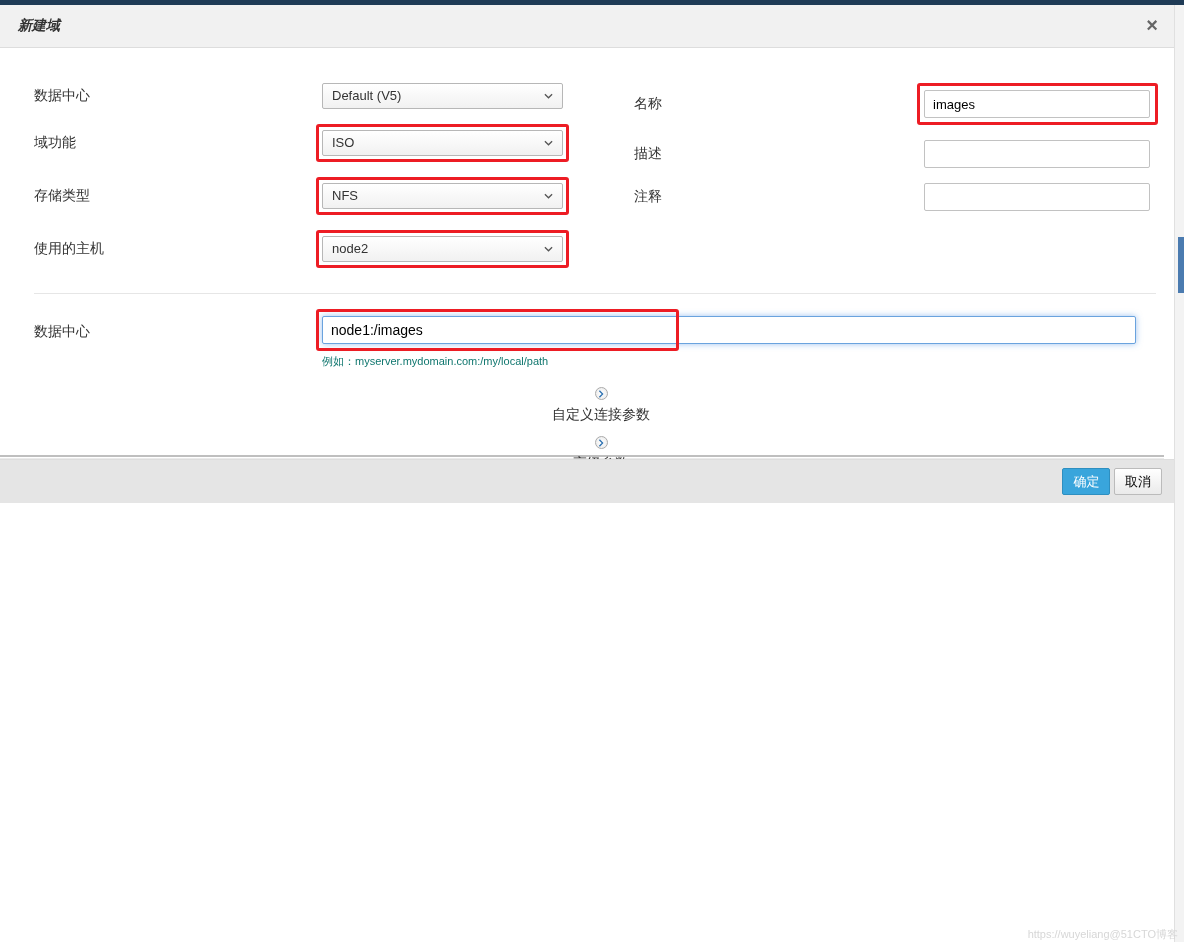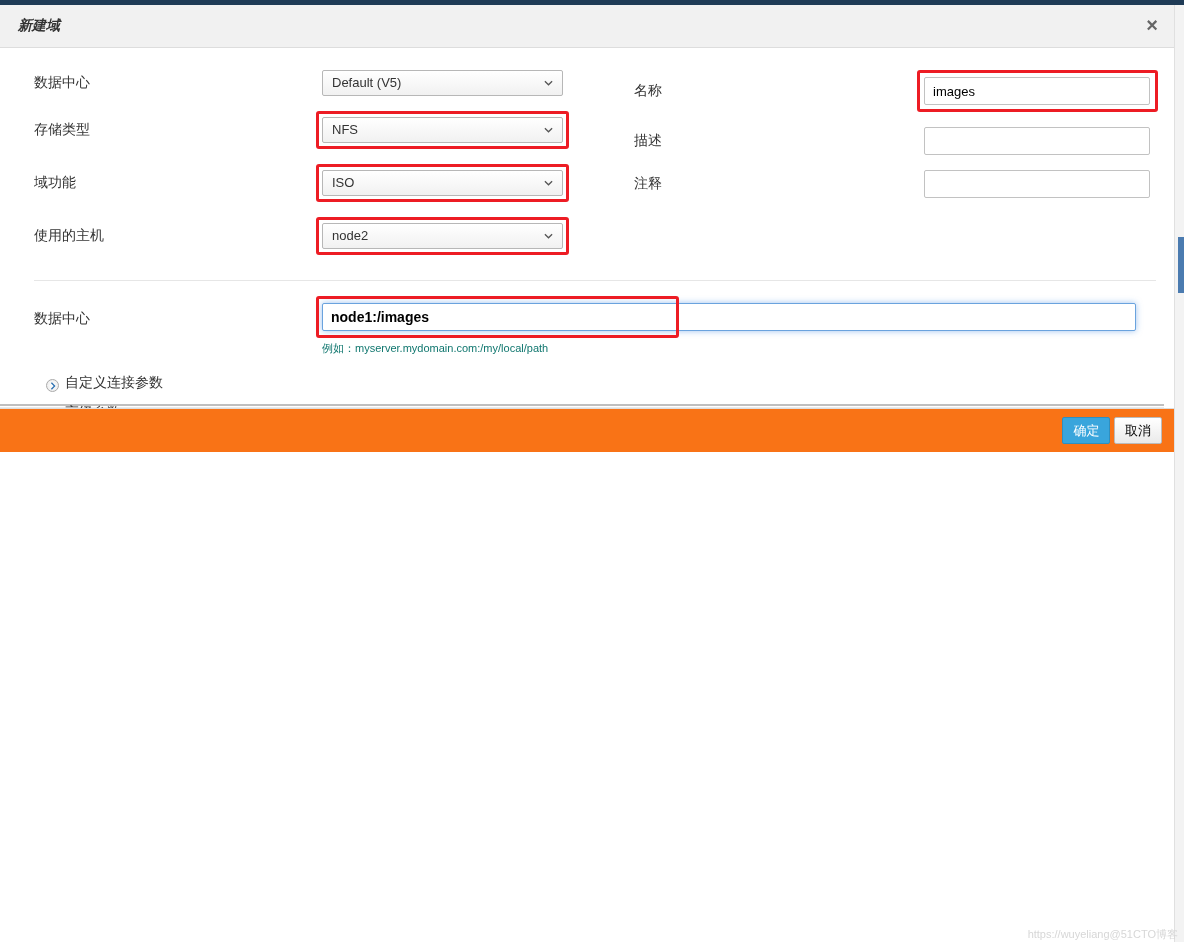--- a/index.html
+++ b/index.html
@@ -41,21 +41,21 @@
       position: absolute;
       right: 16px;
       top: 10px;
       font-size: 20px;
       color: #666;
       cursor: pointer;
       font-weight: bold;
       line-height: 1;
     }
     .dialog-body {
-      padding: 22px 18px 18px 34px;
+      padding: 35px 18px 18px 34px;
     }
     .form-grid {
       display: flex;
       gap: 40px;
     }
     .form-col {
       flex: 1;
     }
     .form-col-left { flex: 0 0 560px; }
     .form-col-right { flex: 0 0 530px; }
@@ -135,67 +135,67 @@
     }
     .input-wide {
       width: 814px;
       height: 28px;
       border: 1px solid #6aa3de;
       border-radius: 2px;
       padding: 4px 8px;
       font-size: 14px;
       background: #fff;
       box-shadow: 0 0 6px rgba(74,144,226,0.55);
-      font-weight: bold;
     }
     .export-red-box {
       position: absolute;
       left: -6px;
       top: -7px;
       width: 363px;
       height: 42px;
       border: 3px solid #ed1c24;
       border-radius: 3px;
       pointer-events: none;
     }
     .hint {
       padding-left: 288px;
       color: #0f766e;
       font-size: 11px;
       margin-top: 10px;
       margin-bottom: 18px;
     }
     .expand-item {
       display: flex;
-      align-items: flex-end;
+      align-items: center;
       gap: 6px;
       margin-bottom: 12px;
       padding-left: 12px;
       cursor: pointer;
       font-size: 14px;
       color: #333;
+      flex-direction: column;
     }
     .expand-icon {
       width: 13px;
       height: 13px;
       border: 1px solid #aaa;
       border-radius: 50%;
       background: radial-gradient(#fff, #e8e8e8);
       display: inline-flex;
       align-items: center;
       justify-content: center;
       flex: 0 0 13px;
     }
     .expand-icon svg { width: 8px; height: 8px; display: block; }
     .dialog-footer {
       position: absolute;
       left: 0;
       bottom: 0;
       width: 1174px;
-      background: #f97316;
+      background: #e5e5e5;
       border-top: 1px solid #ddd;
       padding: 8px 12px;
       text-align: right;
     }
     .btn {
       display: inline-block;
       height: 27px;
       padding: 0 10px;
       font-size: 13px;
       border: 1px solid #bbb;
@@ -275,48 +275,48 @@
             <span>Default (V5)</span>
             <span class="chev">
               <svg viewBox="0 0 10 10">
                   <path d="M1 3 L5 7 L9 3" fill="none" stroke="#555" stroke-width="1.4"></path>
                 </svg>
             </span>
           </div>
         </div>
 
         <div class="form-row">
+          <div class="label">域功能</div>
+          <div class="red-box">
+            <div class="select-ctl">
+              <span>ISO</span>
+              <span class="chev">
+                <svg viewBox="0 0 10 10">
+                    <path d="M1 3 L5 7 L9 3" fill="none" stroke="#555" stroke-width="1.4"></path>
+                  </svg>
+              </span>
+            </div>
+          </div>
+        </div>
+
+        <div class="form-row">
           <div class="label">存储类型</div>
           <div class="red-box">
             <div class="select-ctl">
               <span>NFS</span>
               <span class="chev">
                 <svg viewBox="0 0 10 10">
                     <path d="M1 3 L5 7 L9 3" fill="none" stroke="#555" stroke-width="1.4"></path>
                   </svg>
               </span>
             </div>
           </div>
         </div>
 
         <div class="form-row">
-          <div class="label">域功能</div>
-          <div class="red-box">
-            <div class="select-ctl">
-              <span>ISO</span>
-              <span class="chev">
-                <svg viewBox="0 0 10 10">
-                    <path d="M1 3 L5 7 L9 3" fill="none" stroke="#555" stroke-width="1.4"></path>
-                  </svg>
-              </span>
-            </div>
-          </div>
-        </div>
-
-        <div class="form-row">
           <div class="label">使用的主机</div>
           <div class="red-box">
             <div class="select-ctl">
               <span>node2</span>
               <span class="chev">
                 <svg viewBox="0 0 10 10">
                     <path d="M1 3 L5 7 L9 3" fill="none" stroke="#555" stroke-width="1.4"></path>
                   </svg>
               </span>
             </div>

